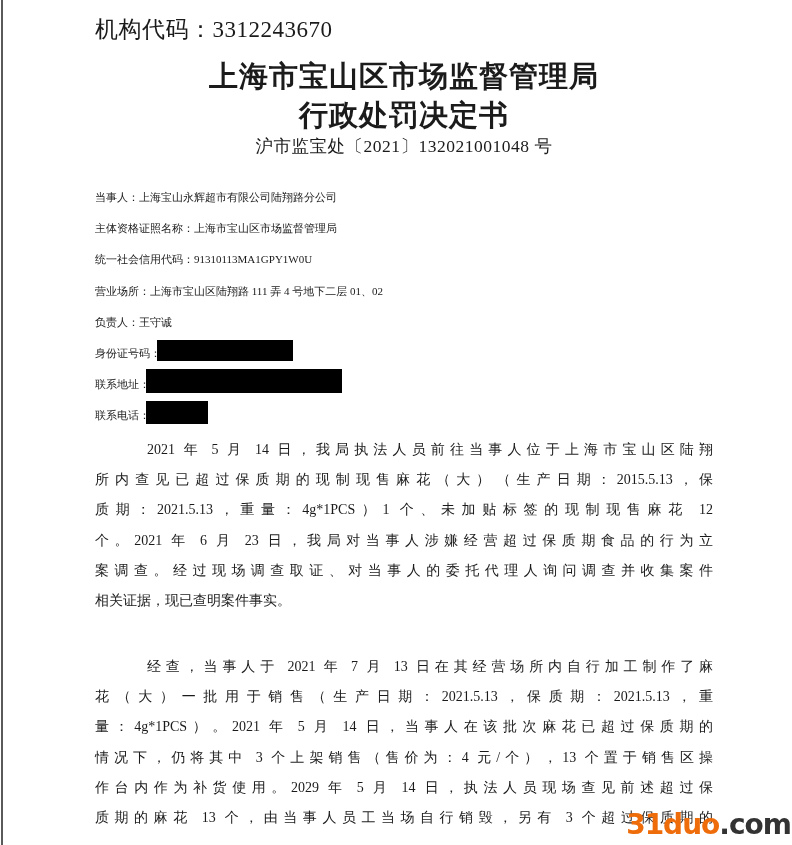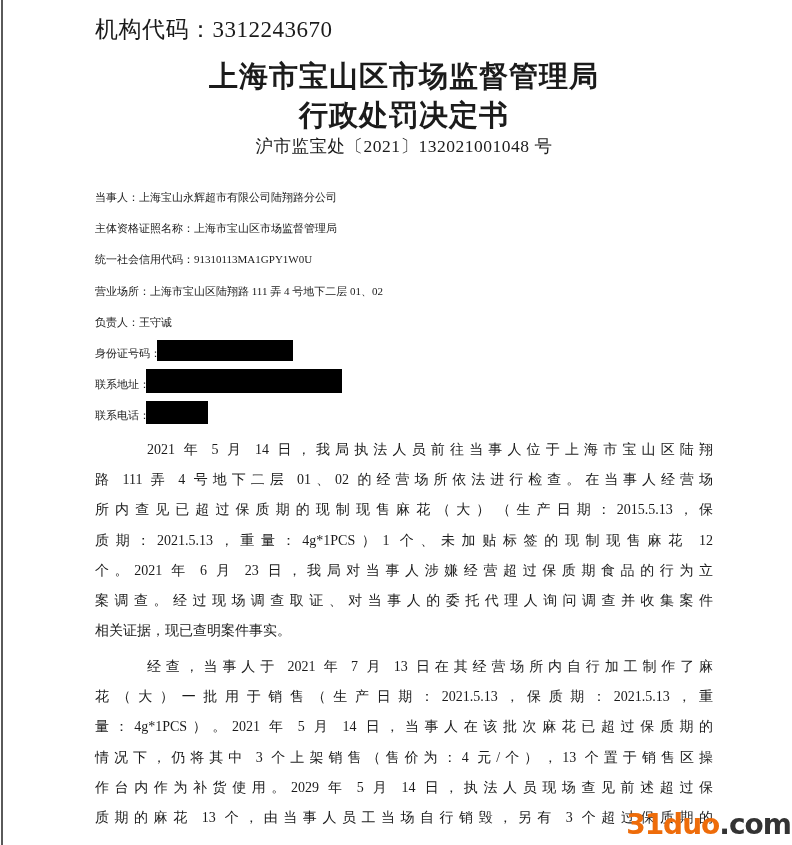--- a/index.html
+++ b/index.html
@@ -127,21 +127,20 @@
     <div class="field-line"><span>统一社会信用代码：</span><span>91310113MA1GPY1W0U</span></div>
     <div class="field-line"><span>营业场所：</span><span>上海市宝山区陆翔路 111 弄 4 号地下二层 01、02</span></div>
     <div class="field-line"><span>负责人：</span><span>王守诚</span></div>
     <div class="field-line"><span>身份证号码：</span><span id="redact-id-number" class="redact"></span></div>
     <div class="field-line"><span>联系地址：</span><span id="redact-address" class="redact"></span></div>
     <div class="field-line"><span>联系电话：</span><span id="redact-phone" class="redact"></span></div>
   </div>
 
   <div id="paragraph-1" class="paragraph">
     <div class="body-line justify indent">2021 年 5 月 14 日，我局执法人员前往当事人位于上海市宝山区陆翔</div>
-    <div class="body-line justify">路 111 弄 4 号地下二层 01、02 的经营场所依法进行检查。在当事人经营场</div>
     <div class="body-line justify">所内查见已超过保质期的现制现售麻花（大）（生产日期：2015.5.13，保</div>
     <div class="body-line justify">质期：2021.5.13，重量：4g*1PCS）1 个、未加贴标签的现制现售麻花 12</div>
     <div class="body-line justify">个。2021 年 6 月 23 日，我局对当事人涉嫌经营超过保质期食品的行为立</div>
     <div class="body-line justify">案调查。经过现场调查取证、对当事人的委托代理人询问调查并收集案件</div>
     <div class="body-line">相关证据，现已查明案件事实。</div>
   </div>
 
   <div id="paragraph-2" class="paragraph">
     <div class="body-line justify indent">经查，当事人于 2021 年 7 月 13 日在其经营场所内自行加工制作了麻</div>
     <div class="body-line justify">花（大）一批用于销售（生产日期：2021.5.13，保质期：2021.5.13，重</div>

